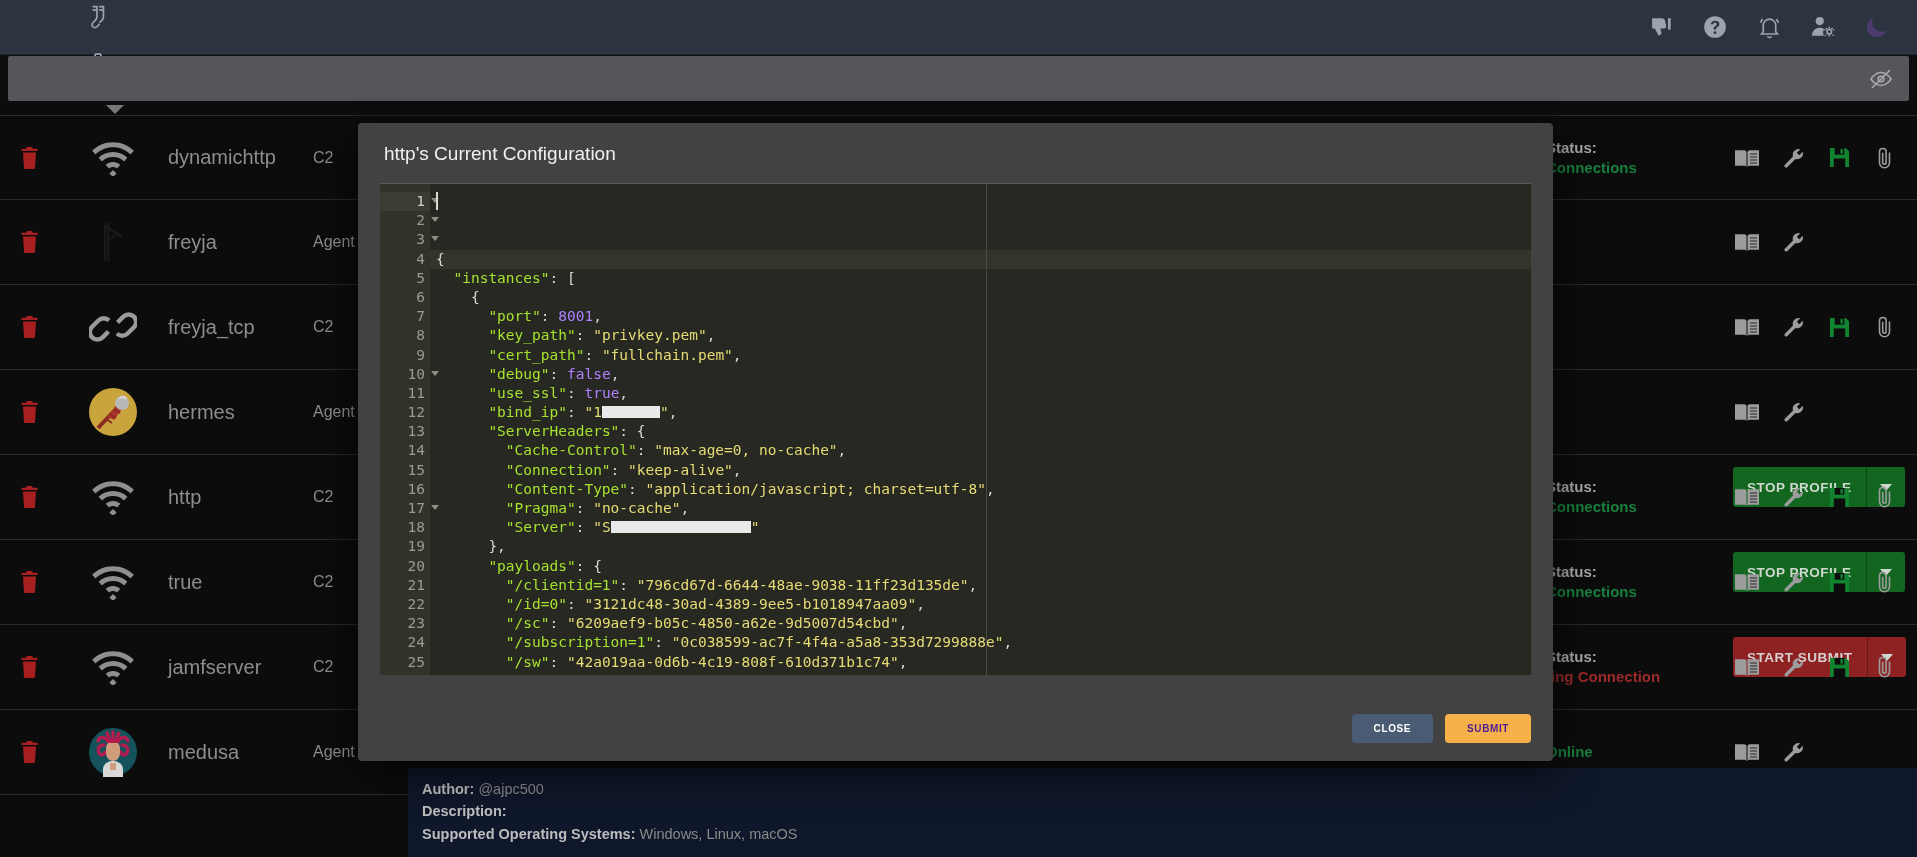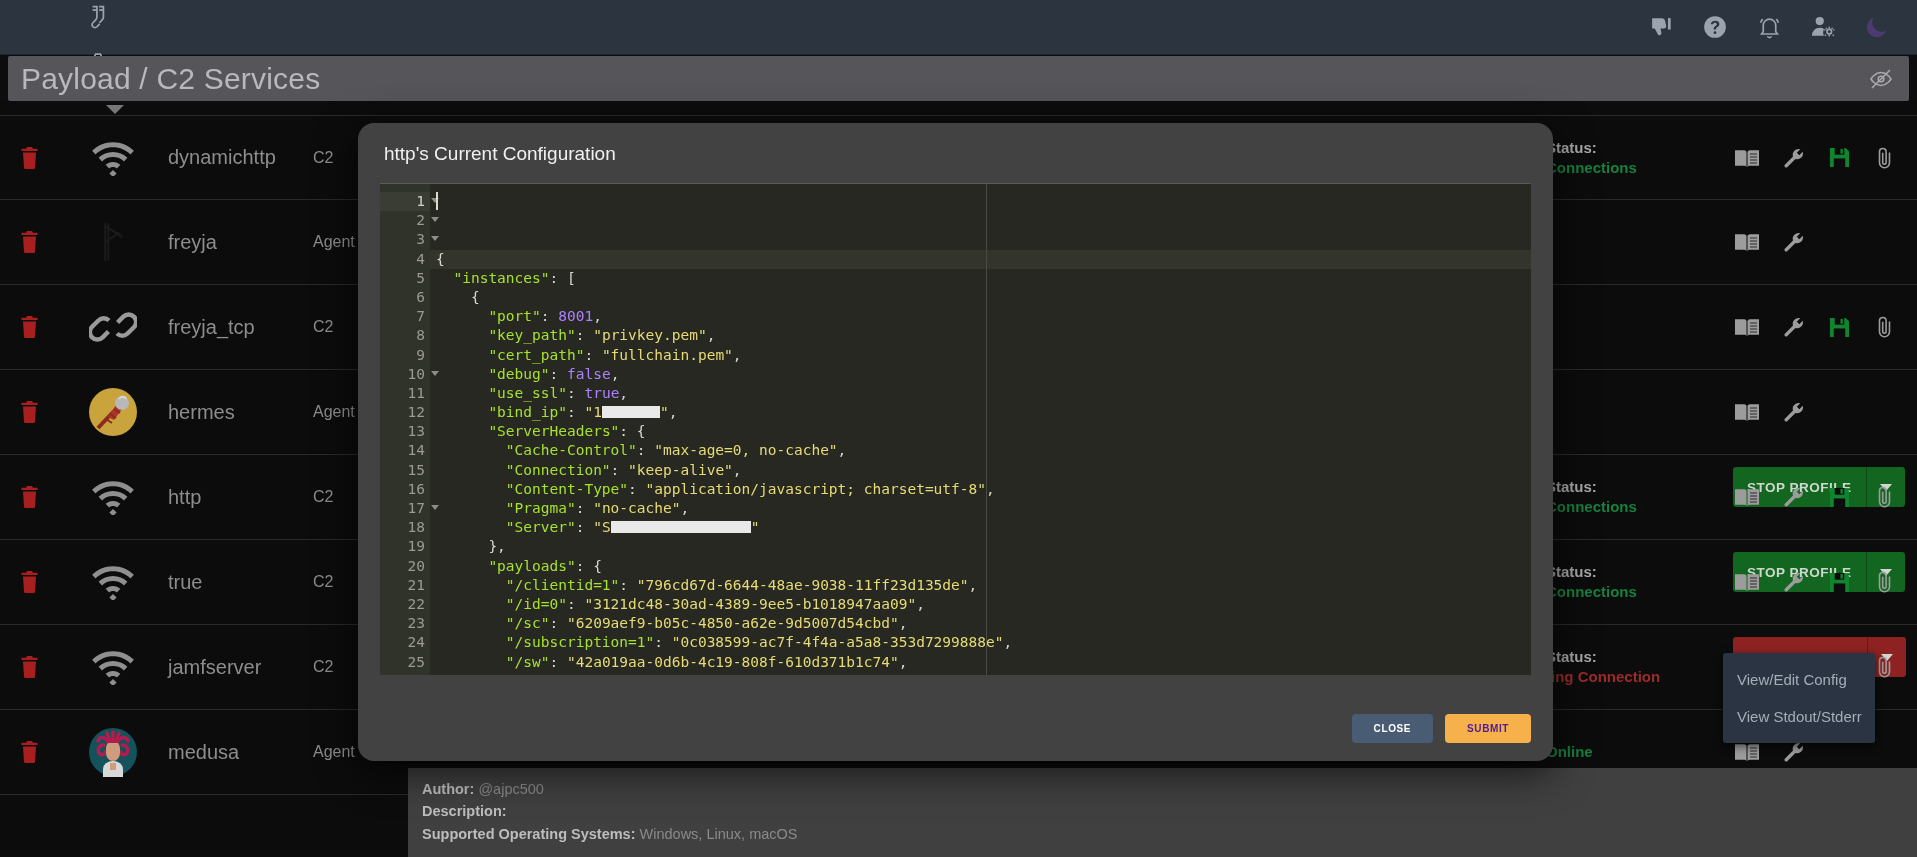--- a/index.html
+++ b/index.html
@@ -139,31 +139,31 @@
   .menuitem {
     color: #a5adb8; font-size: 15px;
     padding: 10px 14px; cursor: pointer; white-space: nowrap;
   }
 
   
   #detail {
     position: absolute; left: 408px; bottom: 0;
     width: 1509px; padding: 10px 14px 12px 14px;
     font-size: 14.5px; color: #8a8a8a; line-height: 1.55;
-    background: #404040;
+    background: #0f172a;
   }
   #detail b { color: #bdbdbd; }
 
   
   #modal {
     position: absolute;
     left: 358px; top: 123px;
     width: 1195px; height: 638px;
     background: #424242;
-    border-radius: 16px;
+    border-radius: 4px;
     box-shadow: 0 10px 40px rgba(0,0,0,.7);
     z-index: 60;
     display: flex; flex-direction: column;
   }
   #modal-title {
     padding: 20px 26px 14px 26px;
     color: #f0f0f0; font-size: 19px;
   }
   #editor-wrap {
     margin: 4px 22px 0 22px;
@@ -400,21 +400,20 @@
     </div>
     <div class="navicon" style="color:#4b3b6e;">
       <svg width="26" height="26" viewBox="0 0 24 24" fill="currentColor">
         <path d="M20.5 15.2A8.6 8.6 0 018.8 3.5a9.2 9.2 0 1011.7 11.7z"></path>
       </svg>
     </div>
   </div>
 </div>
 
 <div id="titlebar">
-  <div id="page-title">Payload / C2 Services</div>
   <div id="eye-off-icon">
     <svg width="24" height="24" viewBox="0 0 24 24" fill="none" stroke="currentColor" stroke-width="1.6">
       <path d="M2 12s3.8-6.5 10-6.5S22 12 22 12s-3.8 6.5-10 6.5S2 12 2 12z"></path>
       <circle cx="12" cy="12" r="2.8"></circle>
       <line x1="3" y1="21" x2="21" y2="3"></line>
     </svg>
   </div>
 </div>
 
 <div id="bgtable">
@@ -864,24 +863,20 @@
           </span>
           <span class="act" style="display: flex;">
             <svg width="22" height="22" viewBox="0 0 24 24" fill="currentColor">
       <path d="M21.5 5.2l-3.7 3.7-2.7-2.7 3.7-3.7a6.3 6.3 0 00-7.9 7.9L2.6 18.7a2 2 0 102.7 2.7l8.3-8.3a6.3 6.3 0 007.9-7.9z"></path>
             </svg>
           </span>
         </div>
       </div>
     </div>
 
-  <div id="profile-menu">
-    <div class="menuitem">View/Edit Config</div>
-    <div class="menuitem">View Stdout/Stderr</div>
-  </div>
 
   <div id="detail">
     <div>
       <b>Author:</b>
       <span>@ajpc500</span>
     </div>
     <div>
       <b>Description:</b>
     </div>
     <div>

